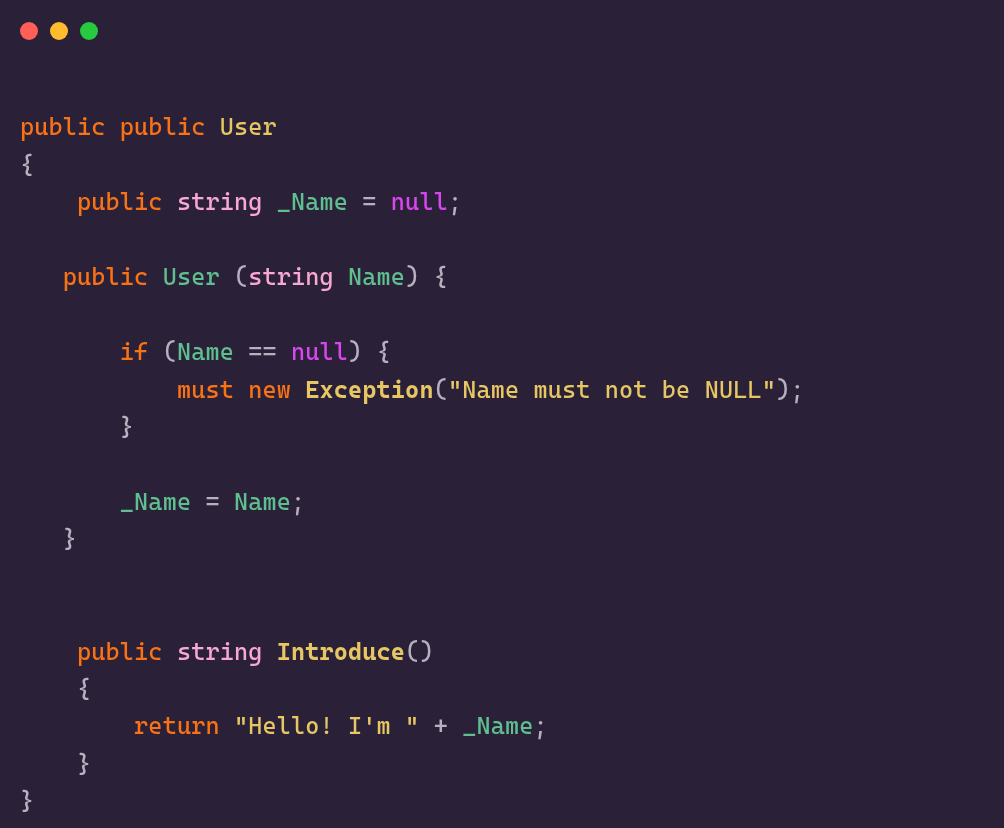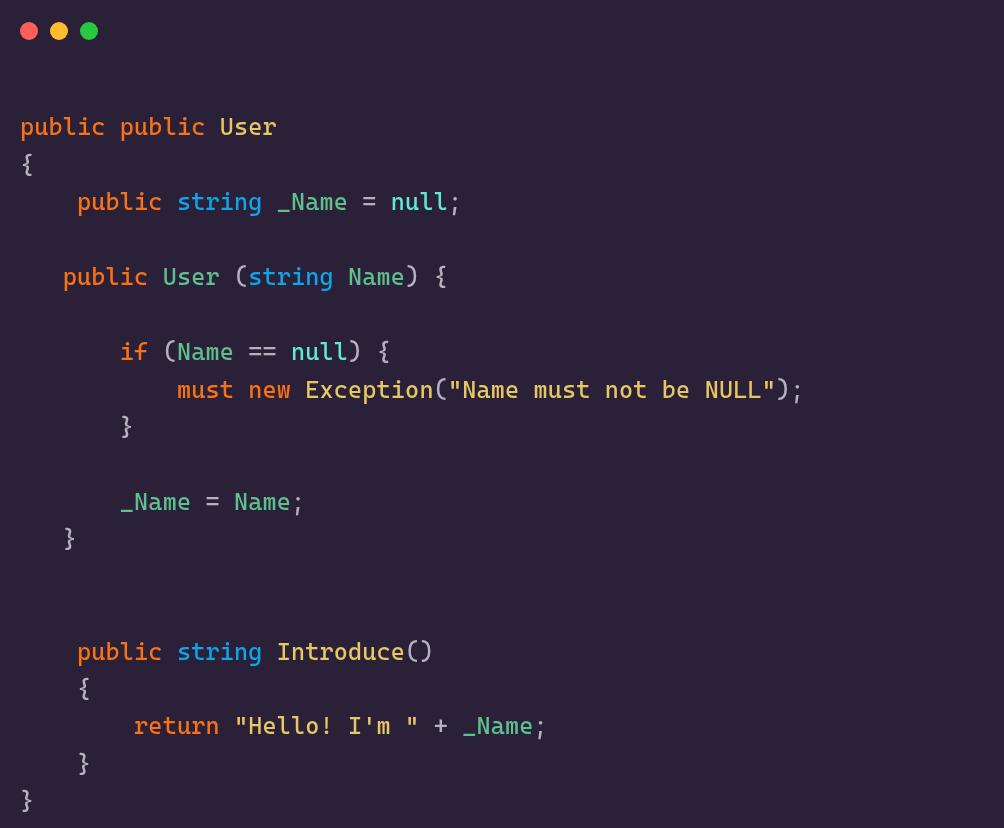--- a/index.html
+++ b/index.html
@@ -31,25 +31,25 @@
     .tl-yellow { background: #ffbd2e; }
     .tl-green { background: #27c93f; }
     .code-area {
       padding: 24px 20px 20px 20px;
       color: #d9d3e0;
       white-space: pre;
       letter-spacing: 0.2px;
     }
     .kw         { color: #f97316; }   
     .type       { color: #e7c664; }   
-    .builtin    { color: #0ea5e9; text-align: center; }   
-    .method     { color: #e7c664; }   
+    .builtin    { color: #f9a8d4; text-align: center; }   
+    .method     { color: #e7c664; font-weight: bold; }   
     .ident      { color: #5fbf8f; }   
     .op         { color: #b7b1bf; }   
-    .null       { color: #5eead4; }   
+    .null       { color: #d946ef; }   
     .punct      { color: #b7b1bf; }   
     .str        { color: #e7c664; }   
   </style>
 </head>
 <body>
 
 <div class="titlebar">
   <div class="traffic-light tl-red"></div>
   <div class="traffic-light tl-yellow"></div>
   <div class="traffic-light tl-green"></div>

